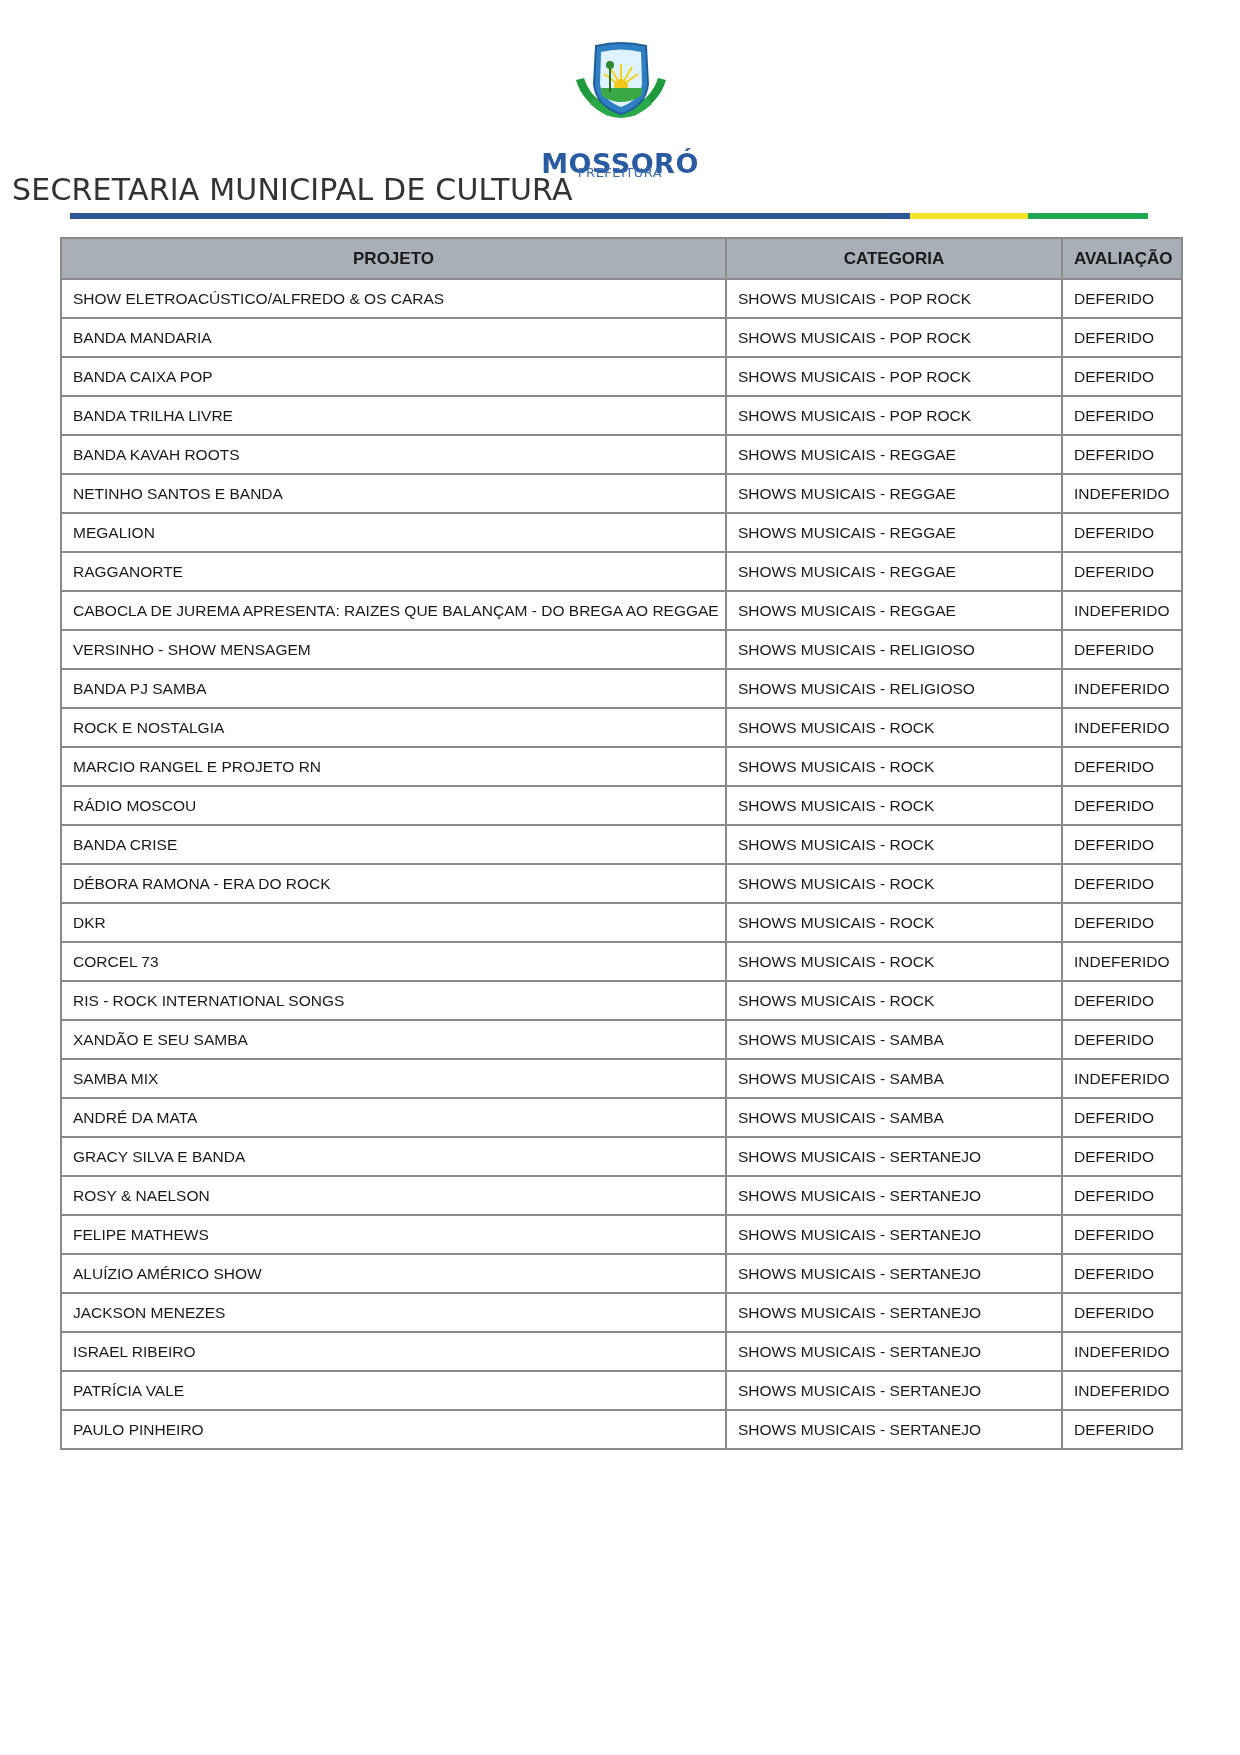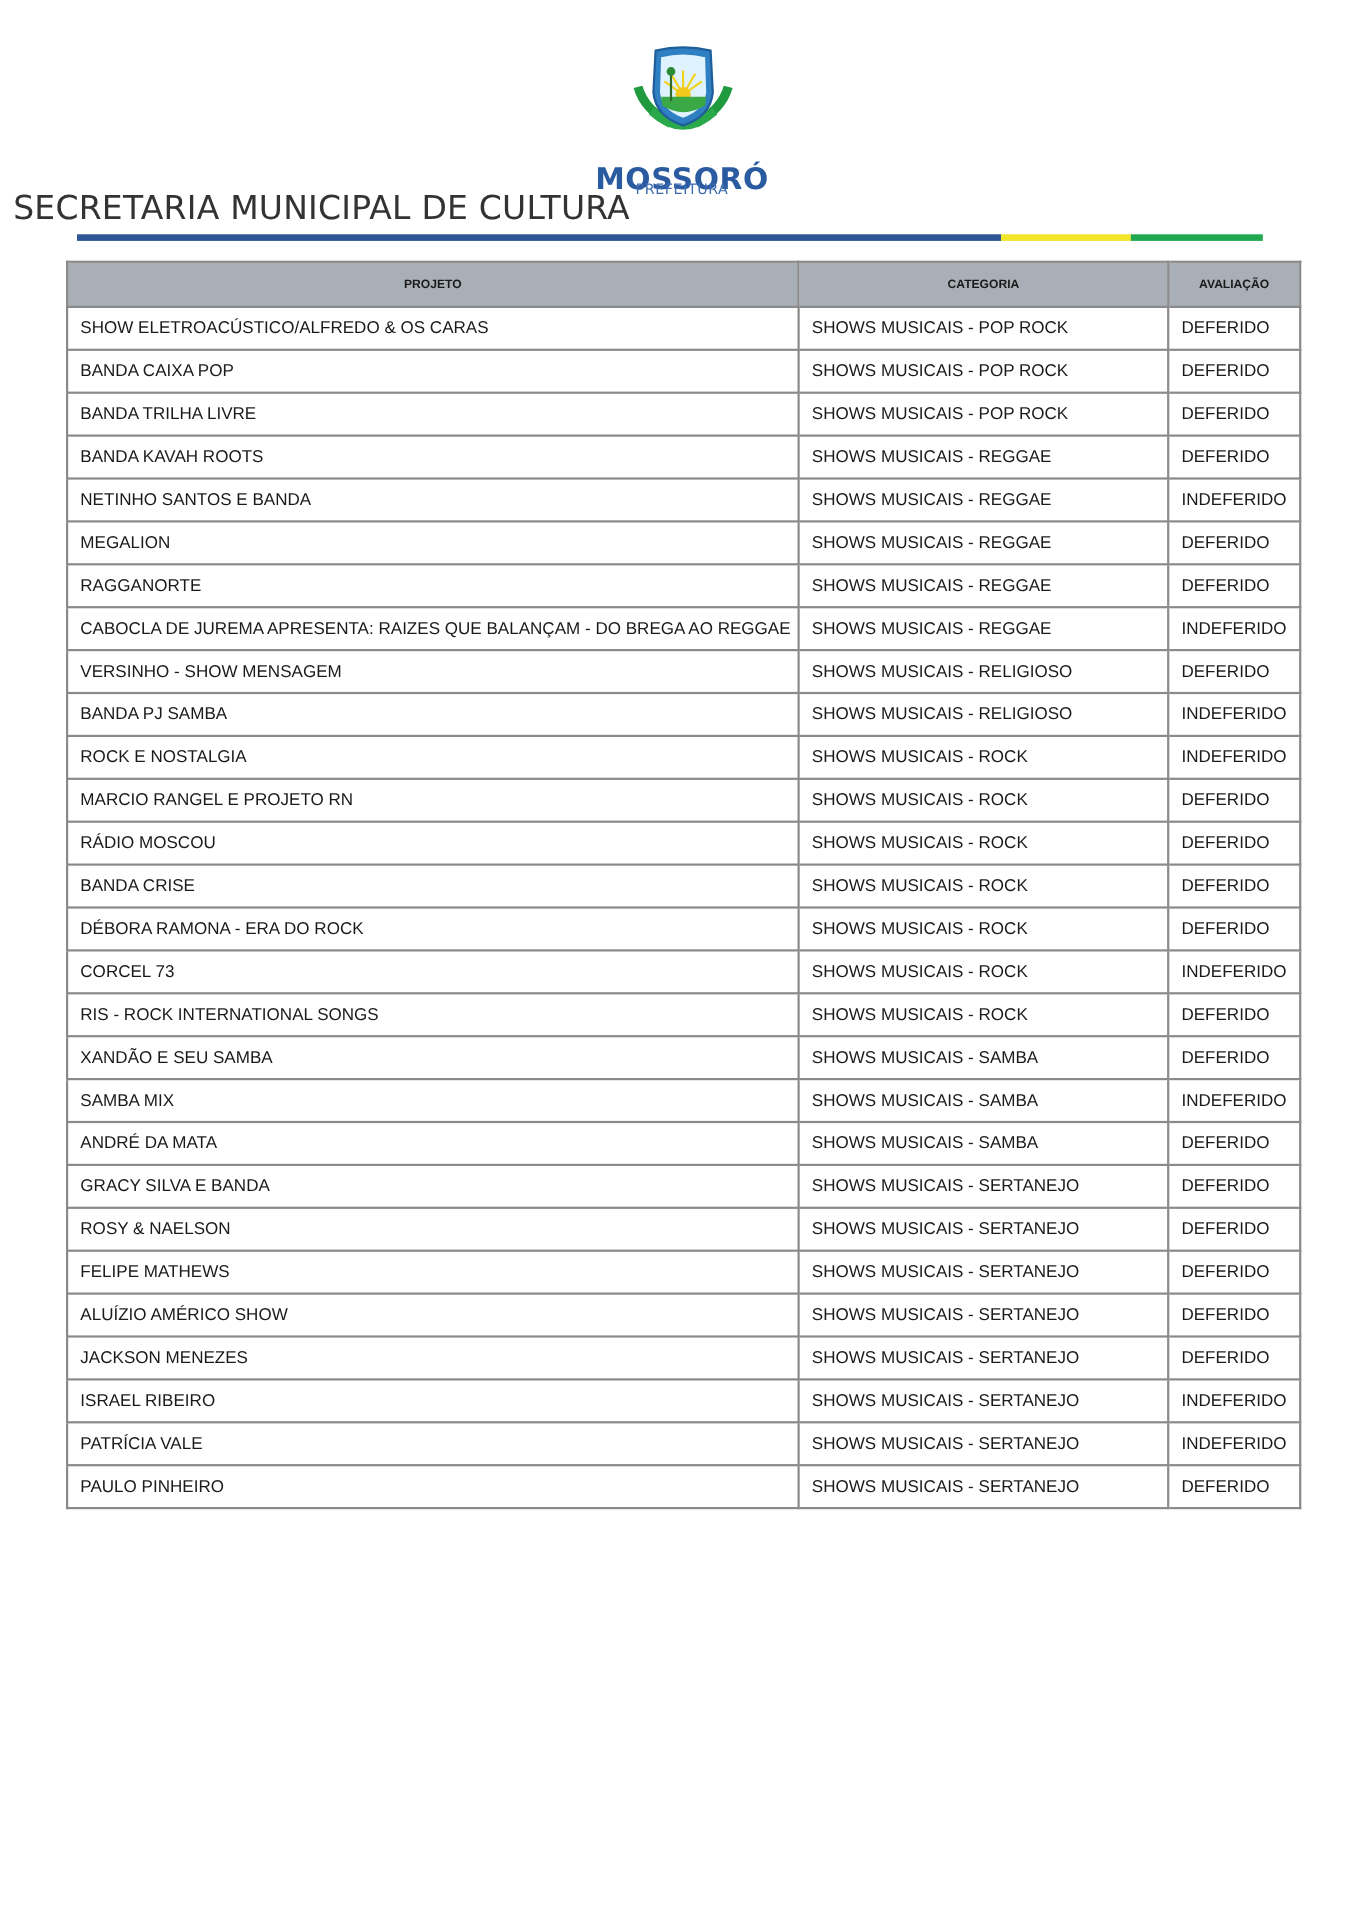--- a/index.html
+++ b/index.html
@@ -6,21 +6,21 @@
     body { width: 1240px; height: 1755px; position: relative; font-family: "Liberation Sans", sans-serif; color: #1a1a1a; }
     .header { position: absolute; left: 0; top: 0; width: 1240px; height: 230px; }
     .crest { position: absolute; left: 568px; top: 40px; width: 106px; height: 90px; }
     .brand-name { position: absolute; left: 0; width: 1240px; top: 128px; text-align: center; font-family: "DejaVu Sans", sans-serif; font-weight: bold; font-size: 27px; letter-spacing: 0.5px; color: #2a5aa0; line-height: 1; margin-top: 22px; }
     .brand-sub { position: absolute; left: 0; width: 1240px; top: 166px; text-align: center; font-family: "DejaVu Sans", sans-serif; font-size: 13px; color: #3c6bb0; line-height: 1; letter-spacing: 0.5px; }
     .dept-title { position: absolute; left: 0; width: 1240px; top: 175px; text-align: left; font-family: "DejaVu Sans", sans-serif; font-size: 30px; color: #333333; line-height: 1; letter-spacing: 0.2px; margin-left: 12px; }
     .color-bar { position: absolute; top: 213px; left: 70px; height: 6px; display: flex; }
     .color-bar .seg { height: 6px; }
     .doc-table { position: absolute; left: 60px; top: 237px; width: 1121px; border-collapse: collapse; table-layout: fixed; }
     .doc-table th, .doc-table td { border: 2px solid #8a8a8a; padding: 0 11px; height: 37px; font-size: 15.5px; white-space: nowrap; overflow: hidden; }
-    .doc-table th { background: #a9afb7; font-weight: bold; text-align: center; font-size: 11px; height: 39px; }
+    .doc-table th { background: #a9afb7; font-weight: bold; text-align: center; font-size: 17px; height: 39px; }
     .doc-table td { text-align: left; }
     .col-projeto { width: 665px; }
     .col-categoria { width: 336px; }
     .col-avaliacao { width: 120px; }
   </style>
 </head>
 <body>
 
 <div class="header">
   <svg class="crest" viewBox="0 0 106 90">
@@ -69,20 +69,25 @@
       <th>AVALIAÇÃO</th>
     </tr>
   </thead>
   <tbody id="table-body">
       <tr>
         <td>SHOW ELETROACÚSTICO/ALFREDO &amp; OS CARAS</td>
         <td>SHOWS MUSICAIS - POP ROCK</td>
         <td>DEFERIDO</td>
       </tr>
       <tr>
+        <td>BANDA MANDARIA</td>
+        <td>SHOWS MUSICAIS - POP ROCK</td>
+        <td>DEFERIDO</td>
+      </tr>
+      <tr>
         <td>BANDA CAIXA POP</td>
         <td>SHOWS MUSICAIS - POP ROCK</td>
         <td>DEFERIDO</td>
       </tr>
       <tr>
         <td>BANDA TRILHA LIVRE</td>
         <td>SHOWS MUSICAIS - POP ROCK</td>
         <td>DEFERIDO</td>
       </tr>
       <tr>
@@ -139,20 +144,25 @@
         <td>BANDA CRISE</td>
         <td>SHOWS MUSICAIS - ROCK</td>
         <td>DEFERIDO</td>
       </tr>
       <tr>
         <td>DÉBORA RAMONA - ERA DO ROCK</td>
         <td>SHOWS MUSICAIS - ROCK</td>
         <td>DEFERIDO</td>
       </tr>
       <tr>
+        <td>DKR</td>
+        <td>SHOWS MUSICAIS - ROCK</td>
+        <td>DEFERIDO</td>
+      </tr>
+      <tr>
         <td>CORCEL 73</td>
         <td>SHOWS MUSICAIS - ROCK</td>
         <td>INDEFERIDO</td>
       </tr>
       <tr>
         <td>RIS - ROCK INTERNATIONAL SONGS</td>
         <td>SHOWS MUSICAIS - ROCK</td>
         <td>DEFERIDO</td>
       </tr>
       <tr>

